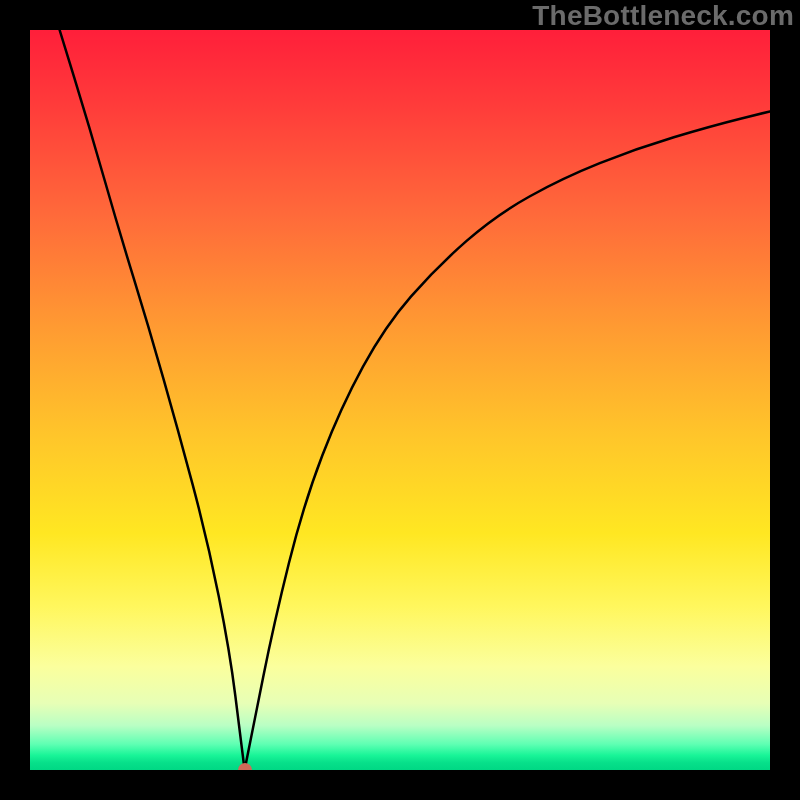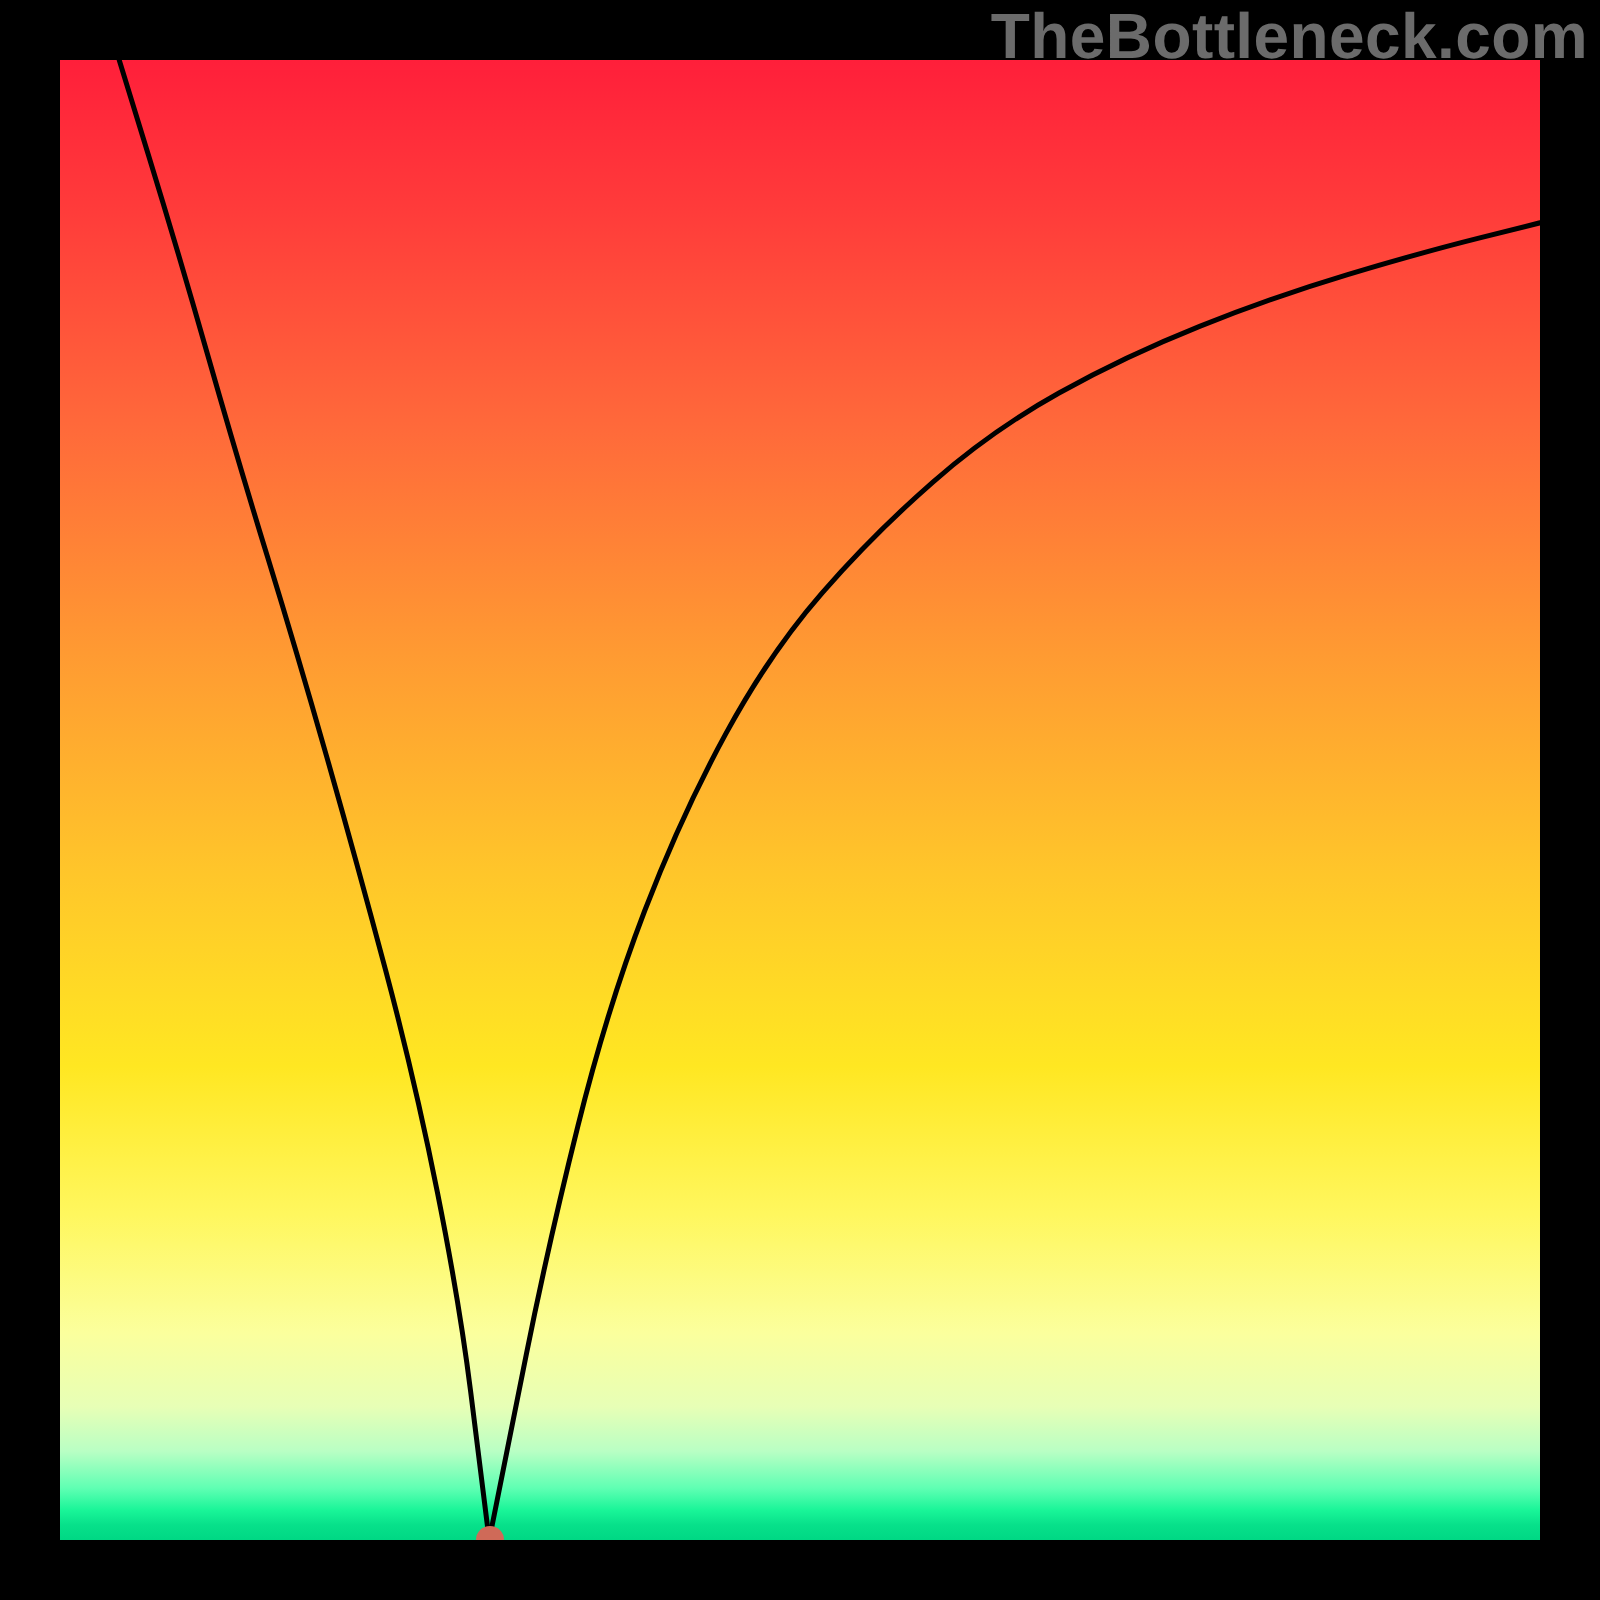--- a/index.html
+++ b/index.html
@@ -14,21 +14,21 @@
   .wrapper {
     position: relative;
     width: 800px;
     height: 800px;
     background: #000;
   }
   .watermark {
     position: absolute;
     top: 0;
     right: 6px;
-    font-size: 32px;
+    font-size: 28px;
     font-weight: 600;
     color: #6b6b6b;
     letter-spacing: 0.2px;
     z-index: 5;
     user-select: none;
   }
   .plot {
     position: absolute;
     left: 30px;
     top: 30px;

